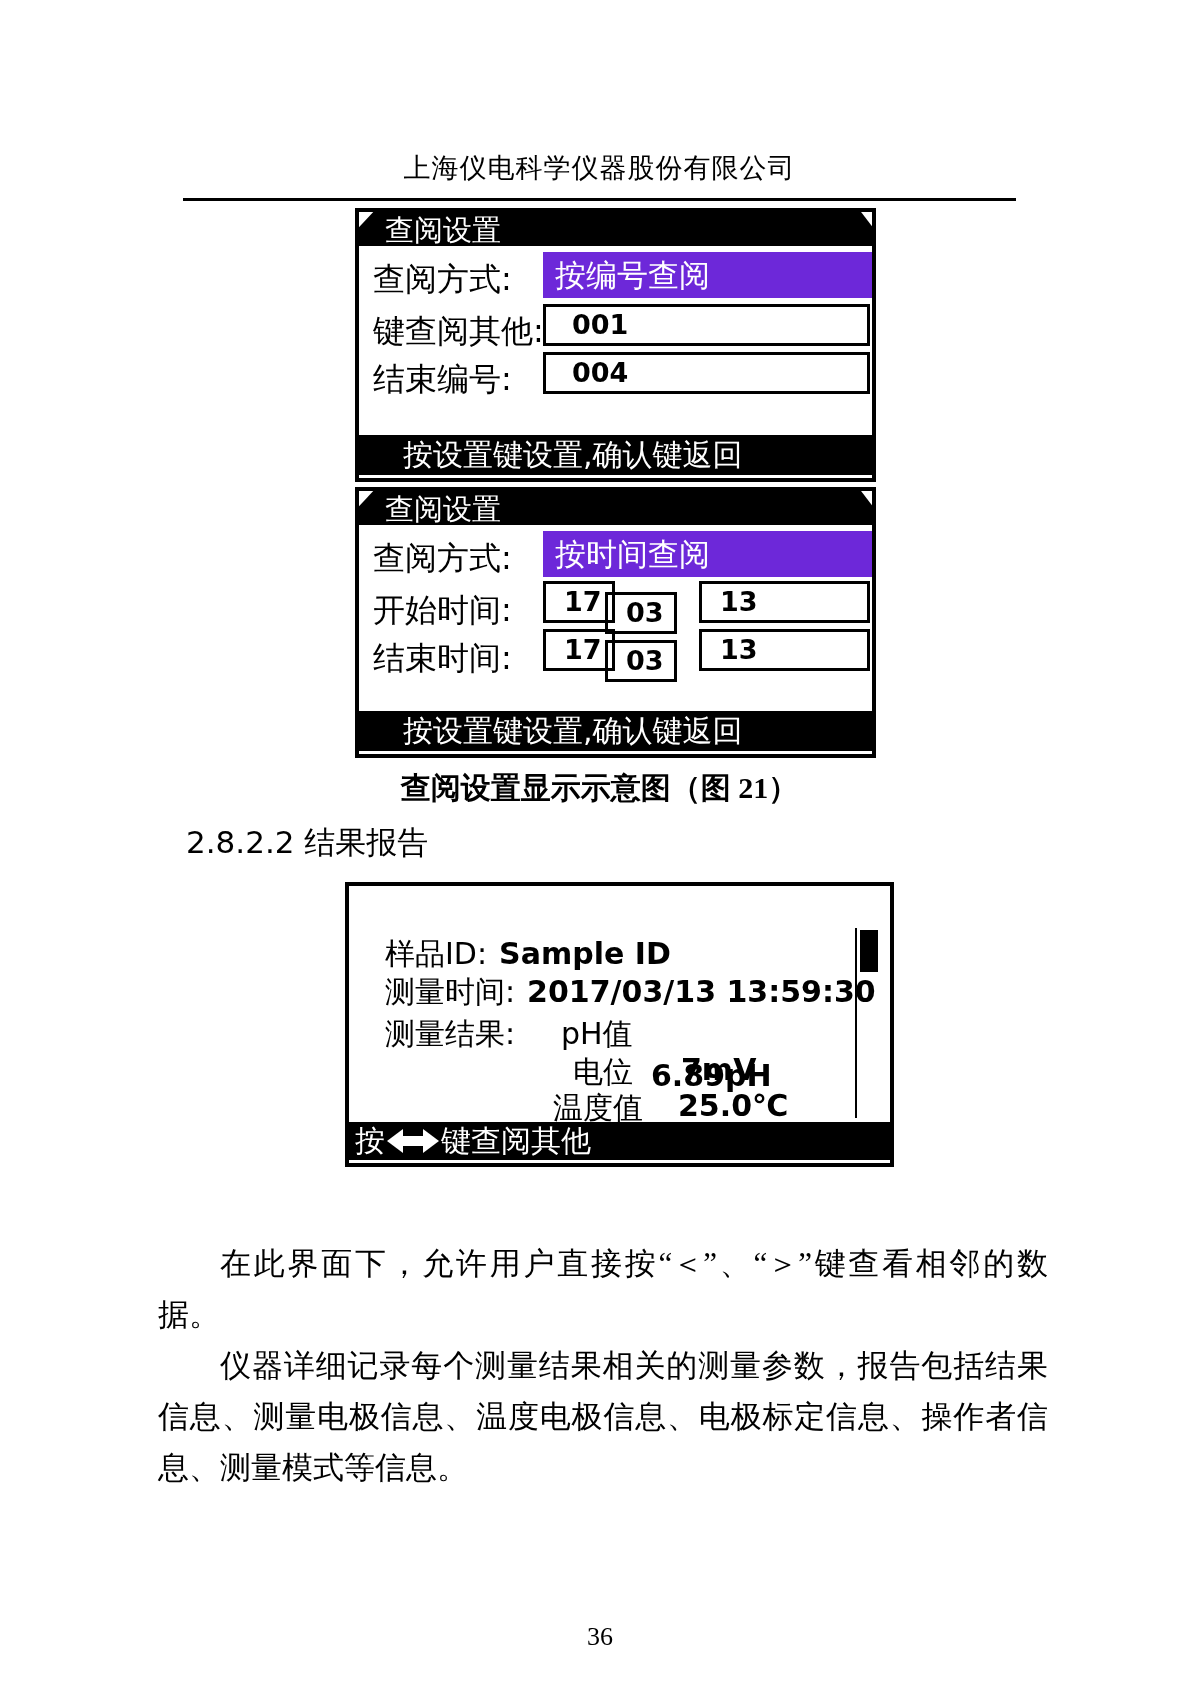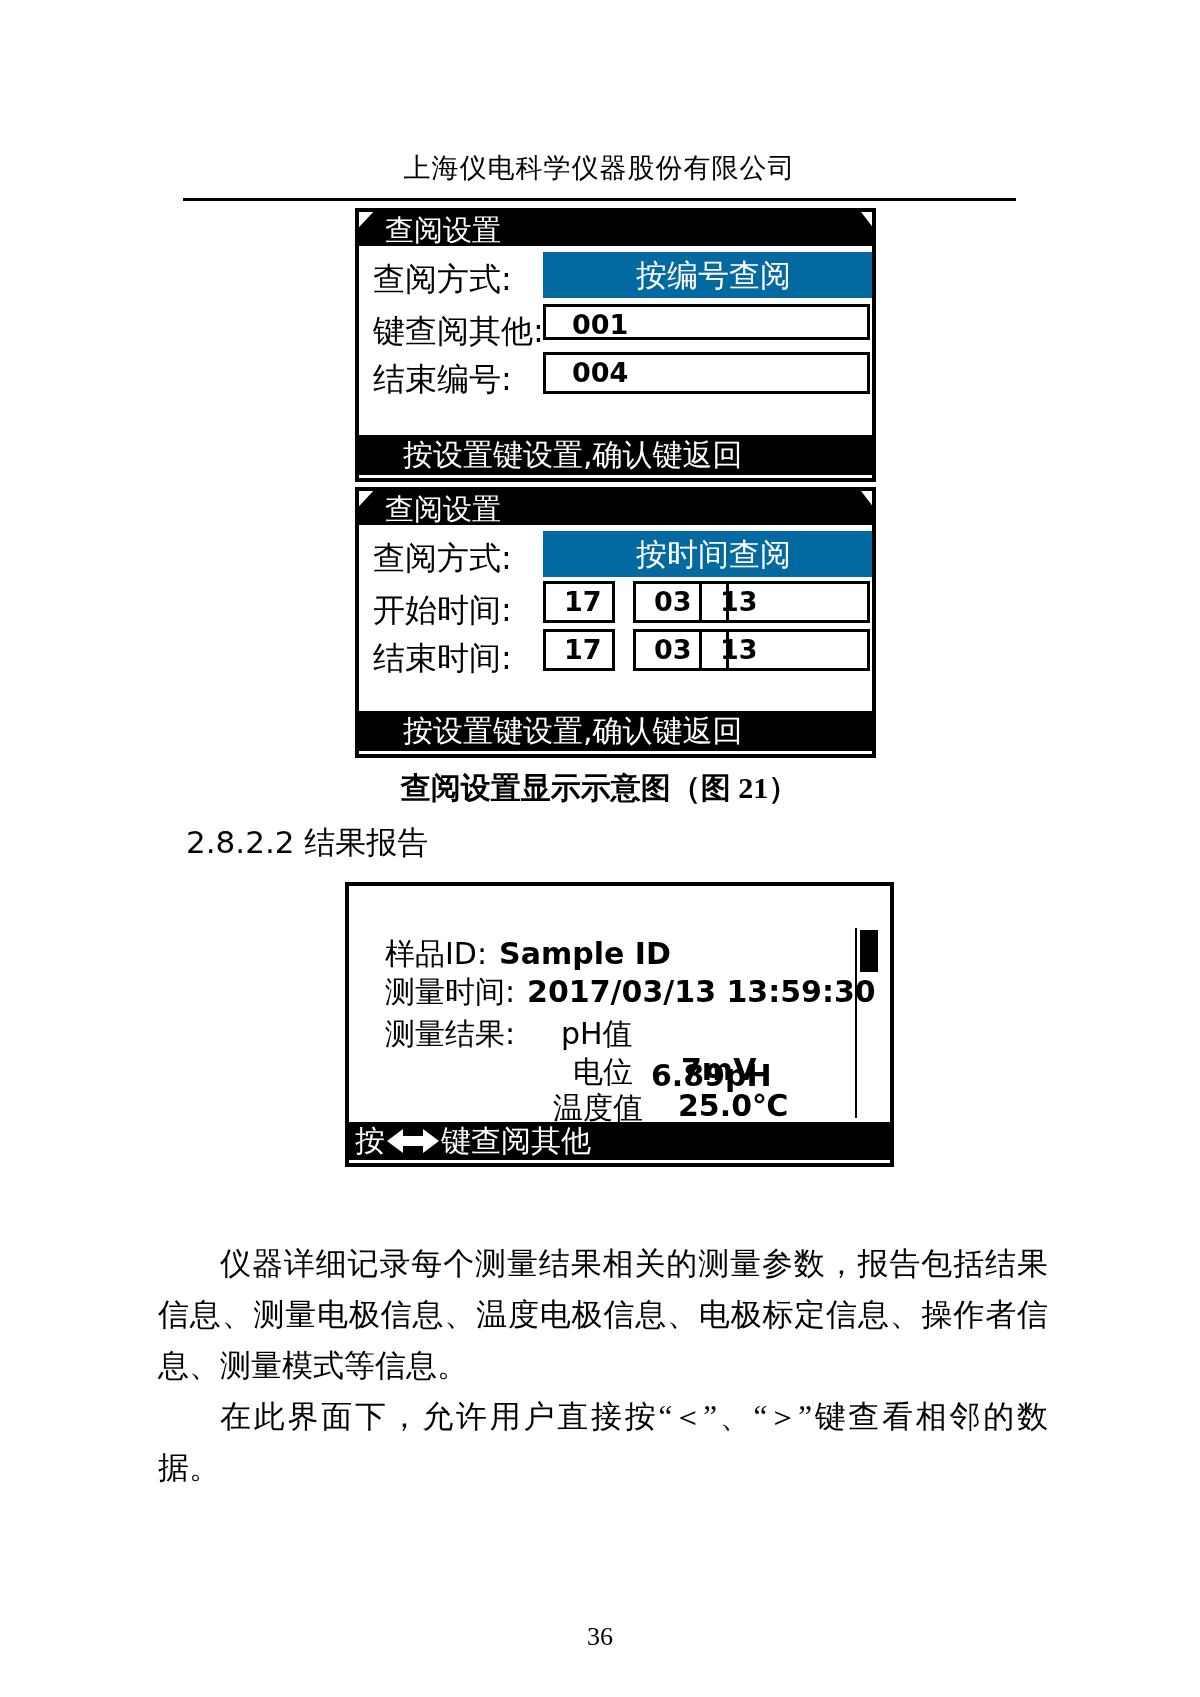--- a/index.html
+++ b/index.html
@@ -10,41 +10,41 @@
         font-size:27px;letter-spacing:1px;}
   .header-rule{position:absolute;left:183px;top:198px;width:833px;height:3px;background:#000;}
 
   
   .screen{position:absolute;background:#fff;border:4px solid #000;box-sizing:content-box;
         font-family:"DejaVu Sans","Liberation Sans",sans-serif;text-decoration:underline;}
   .titlebar{position:absolute;left:-4px;top:-4px;width:calc(100% + 8px);height:38px;background:#000;
         clip-path:polygon(22px 0, calc(100% - 18px) 0, 100% 62%, 100% 100%, 0 100%, 0 62%);}
   .ttl{position:absolute;left:30px;top:3px;font-size:29px;color:#fff;white-space:nowrap;}
   .lbl{position:absolute;font-size:32px;white-space:nowrap;}
-  .inv{position:absolute;background:#0369a1;color:#fff;font-size:31px;padding-left:12px;
-        white-space:nowrap;line-height:46px;height:46px;text-align:center;}
+  .inv{position:absolute;background:#6d28d9;color:#fff;font-size:31px;padding-left:12px;
+        white-space:nowrap;line-height:46px;height:46px;}
   .nbox{position:absolute;border:3px solid #000;font-weight:bold;font-size:27px;
         line-height:36px;box-sizing:border-box;}
   .fbar{position:absolute;left:0;right:0;bottom:3px;height:40px;background:#000;color:#fff;
         font-size:30px;line-height:40px;padding-left:44px;white-space:nowrap;}
 
   #screen1{left:355px;top:208px;width:513px;height:266px;}
   #screen2{left:355px;top:487px;width:513px;height:263px;}
   #screen3{left:345px;top:882px;width:541px;height:277px;}
 
   .s-l1{left:14px;top:46px;}
   .s-v1{left:184px;top:40px;right:0;}
   .s-l2{left:14px;top:98px;}
   .s-l3{left:14px;top:146px;}
-  #screen1 .b1{left:184px;top:92px;right:2px;height:36px;padding-left:26px;}
+  #screen1 .b1{left:184px;top:92px;right:2px;height:42px;padding-left:26px;}
   #screen1 .b2{left:184px;top:140px;right:2px;height:42px;padding-left:26px;}
   #screen2 .tb{top:90px;height:42px;padding-left:18px;}
   #screen2 .tb2{top:138px;}
   #screen2 .c1{left:184px;width:72px;}
-  #screen2 .c2{left:274px;width:96px;}
+  #screen2 .c2{left:246px;width:72px;margin-top:11px;}
   #screen2 .c3{left:340px;right:2px;}
 
   
   #screen3 .titlebar{height:40px;}
   .no3{position:absolute;left:340px;top:4px;font-size:29px;font-weight:bold;color:#fff;}
   .arrowR{position:absolute;right:12px;top:9px;display:flex;align-items:center;}
   .arrowR .stem{width:20px;height:13px;background:#fff;}
   .arrowR .head{width:0;height:0;border-top:13px solid transparent;border-bottom:13px solid transparent;border-left:17px solid #fff;}
   .line3{position:absolute;font-size:30px;white-space:nowrap;}
   .b{font-weight:bold;}
@@ -136,19 +136,19 @@
           <span class="tl"></span>
           <span class="mid"></span>
           <span class="tr"></span>
         </span>
       <span>键查阅其他</span>
     </div>
   </div>
 
 
   <div class="body-text">
+    <p>在此界面下，允许用户直接按“＜”、“＞”键查看相邻的数据。</p>
     <p>仪器详细记录每个测量结果相关的测量参数，报告包括结果信息、测量电极信息、温度电极信息、电极标定信息、操作者信息、测量模式等信息。</p>
-    <p>在此界面下，允许用户直接按“＜”、“＞”键查看相邻的数据。</p>
   </div>
 
   <div class="page-number">36</div>
 
 </div>
 
 </body></html>

